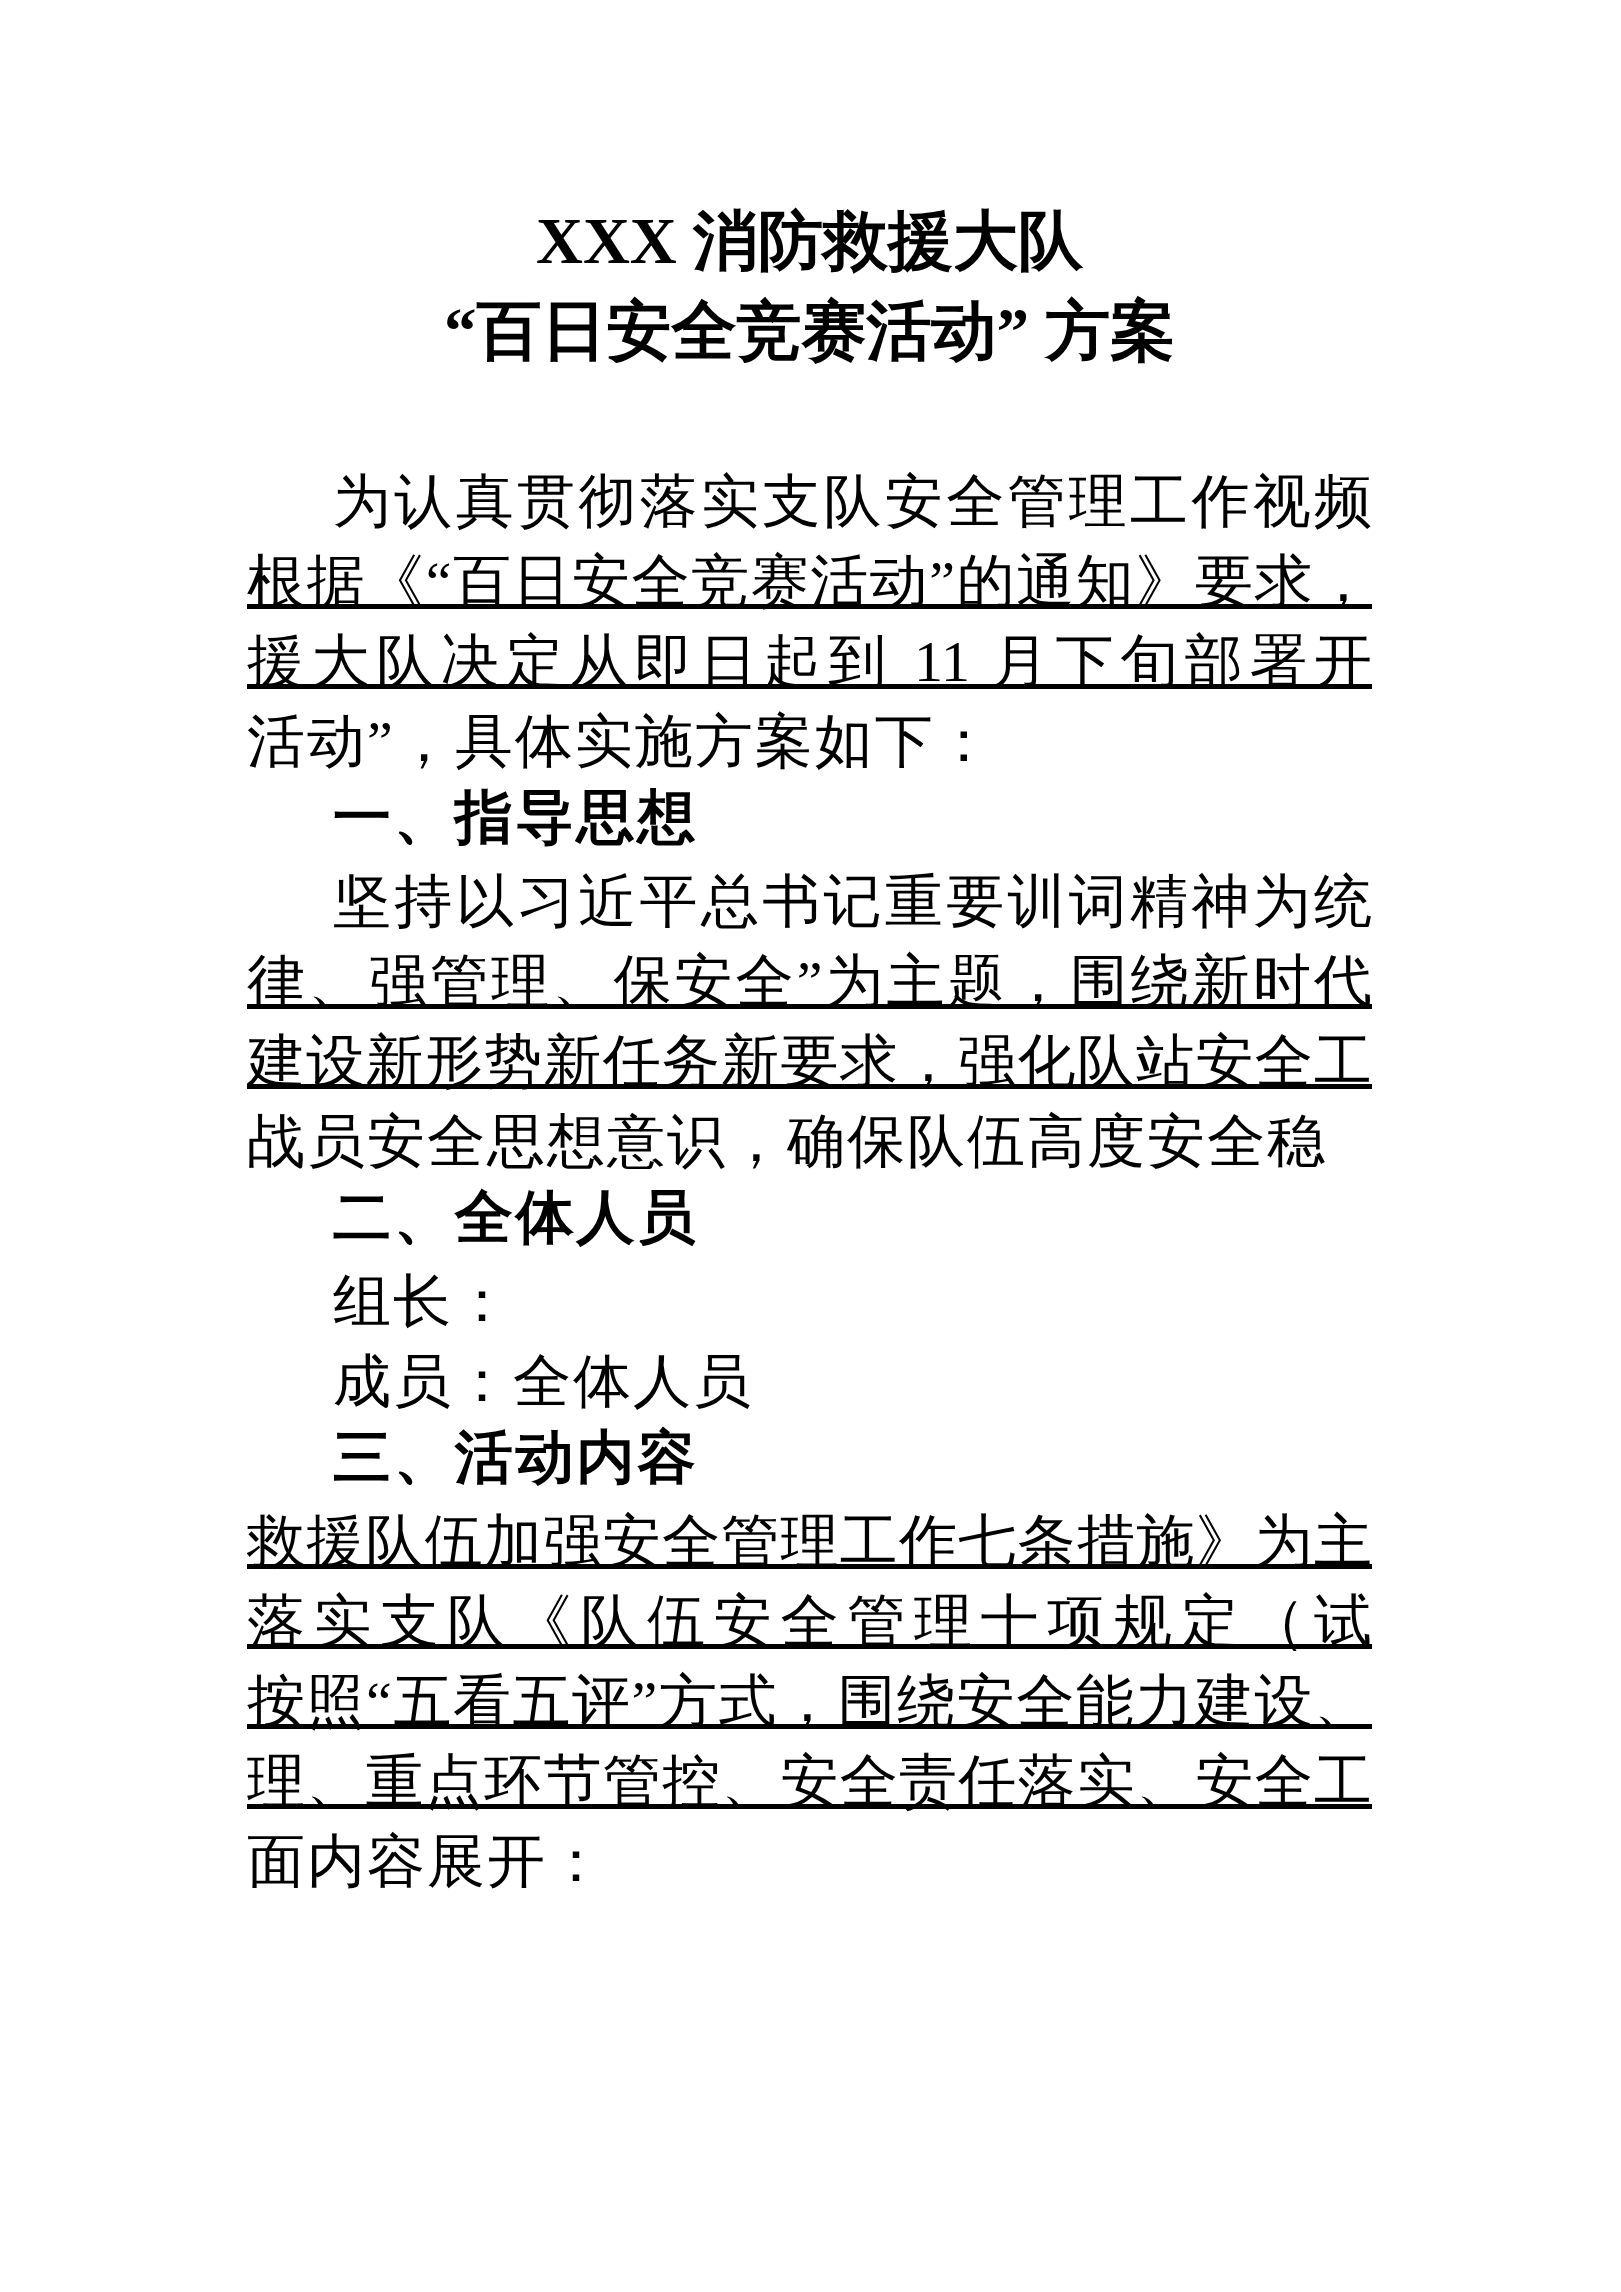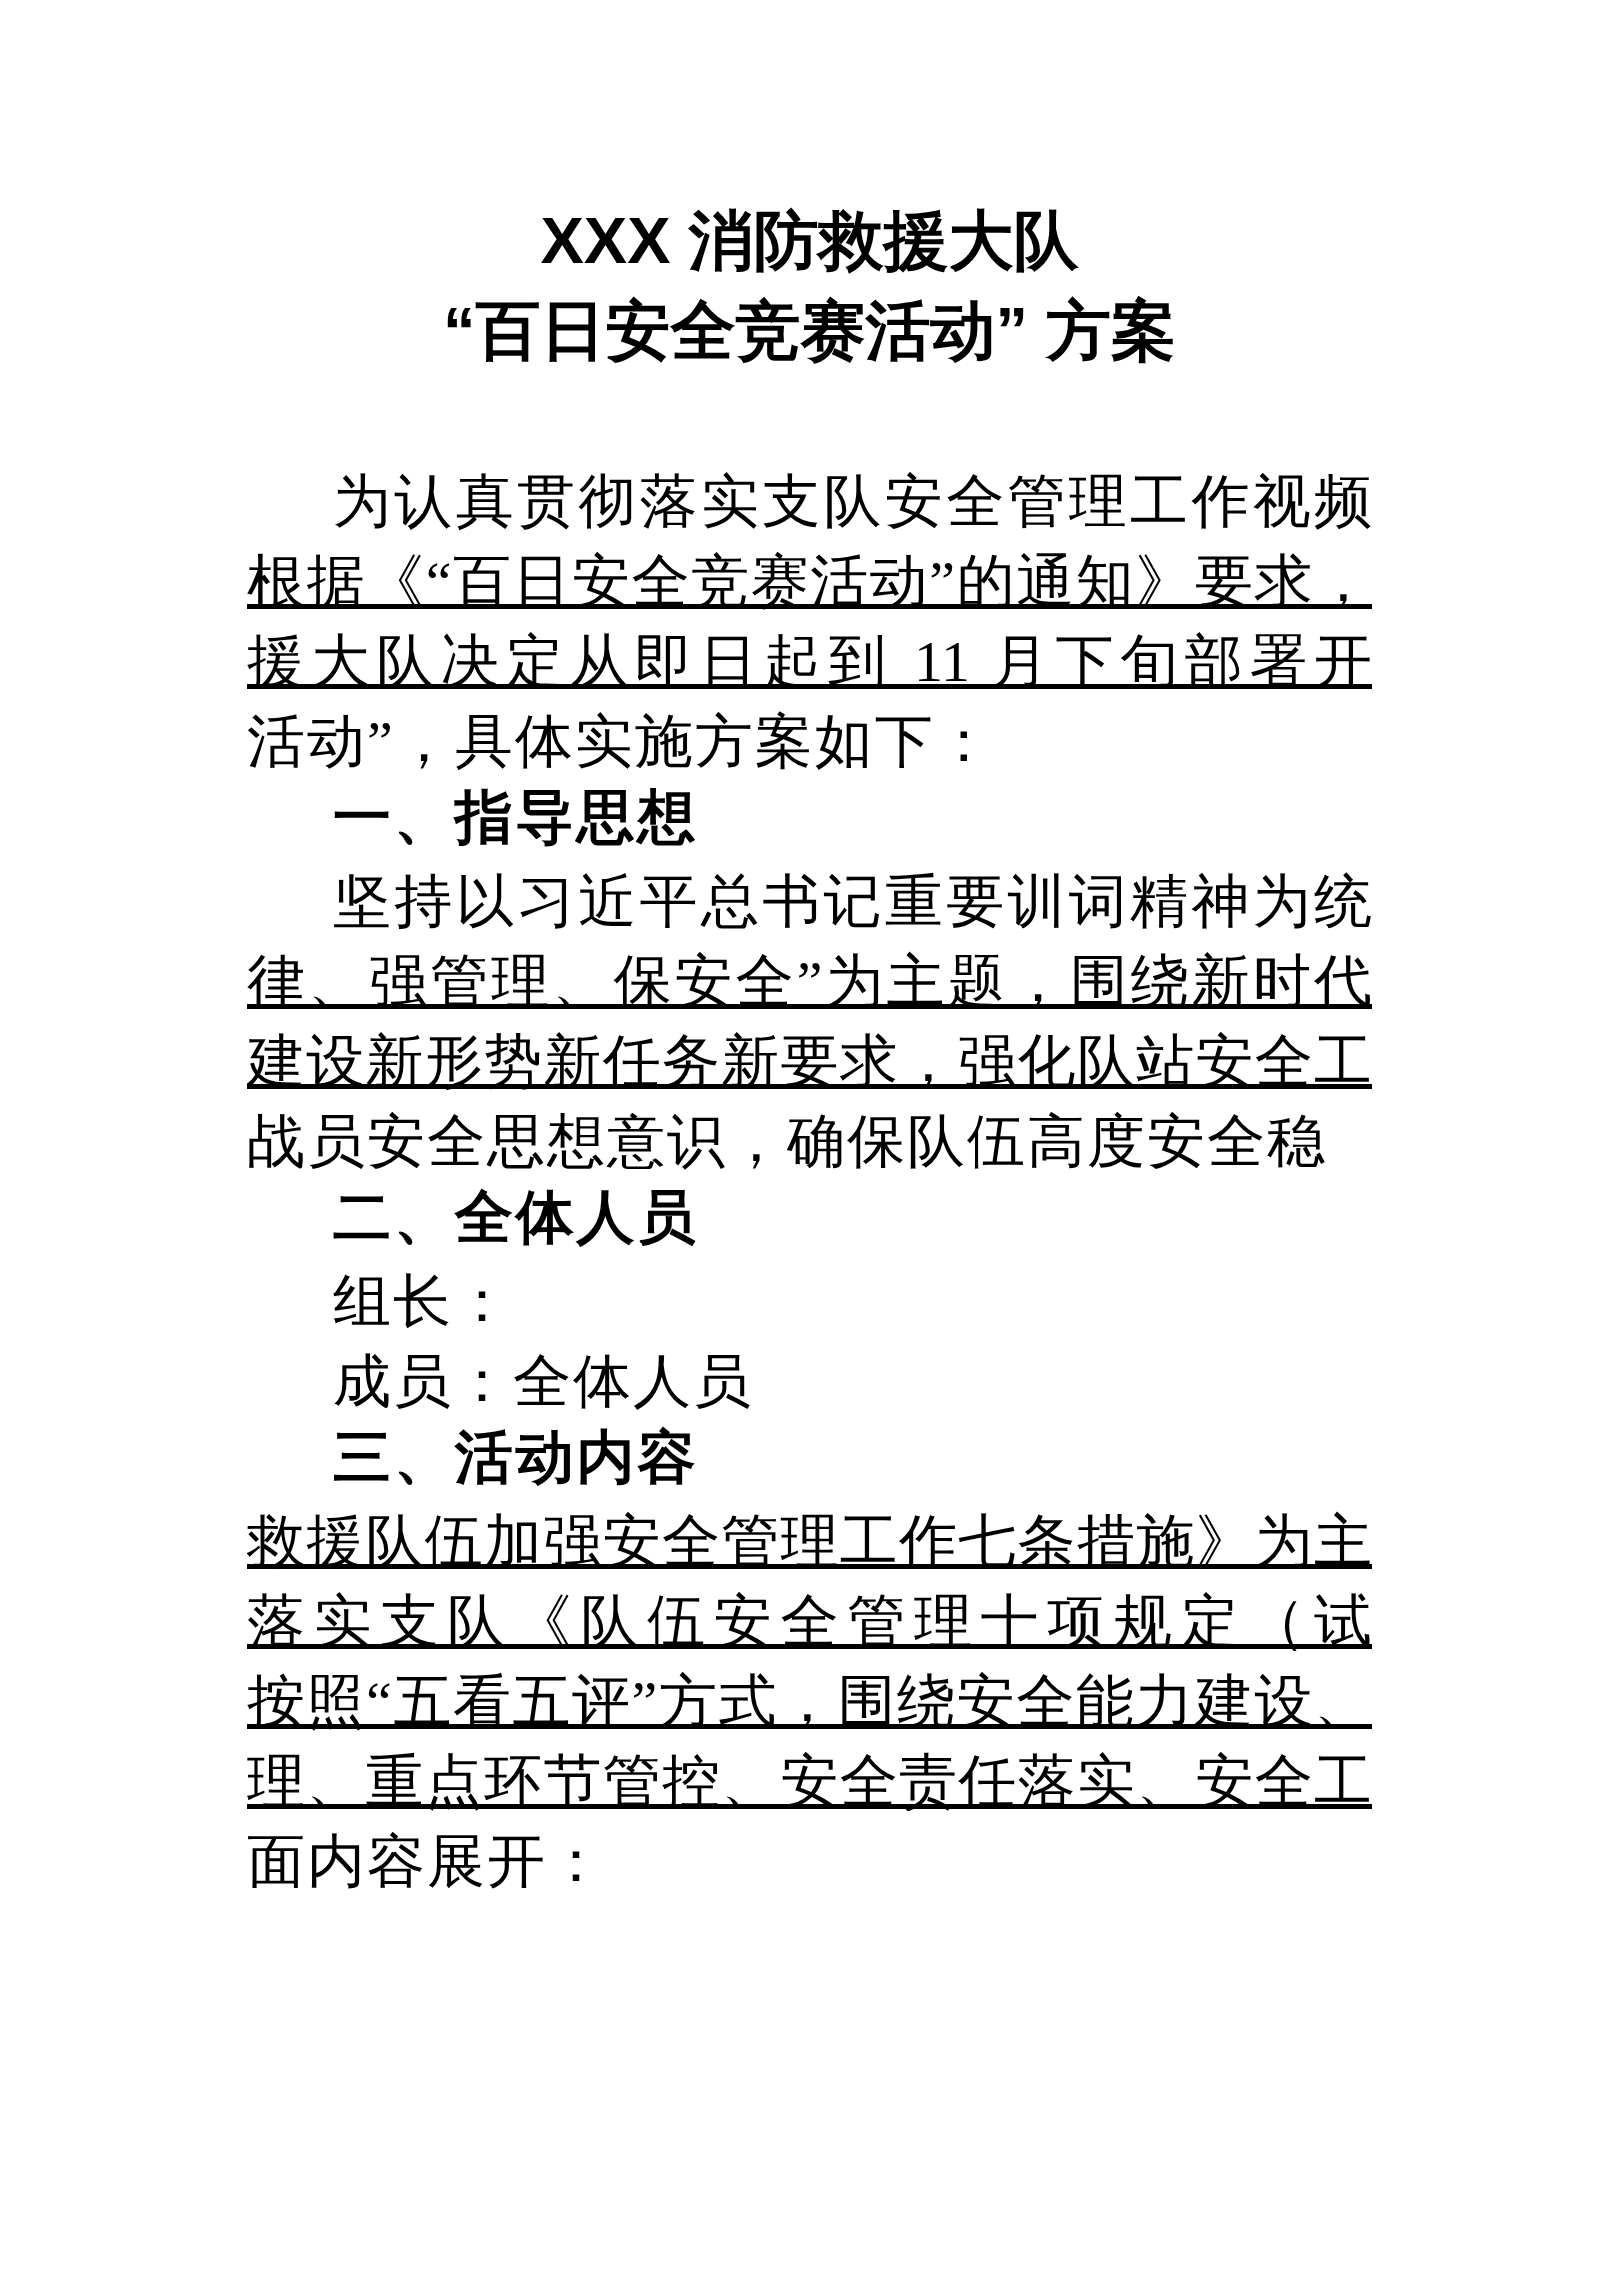--- a/index.html
+++ b/index.html
@@ -17,21 +17,21 @@
     left: 247px;
     top: 196px;
     width: 1125px;
   }
   .title-line {
     font-size: 65px;
     line-height: 90px;
     height: 90px;
     text-align: center;
     font-weight: bold;
-    font-family: Liberation Sans, sans-serif;
+    font-family: Liberation Serif, serif;
     white-space: nowrap;
   }
   .title-gap { height: 86px; }
   .line {
     font-size: 58px;
     line-height: 80px;
     height: 80px;
     overflow: hidden;
     font-family: "Liberation Serif", serif;
   }

